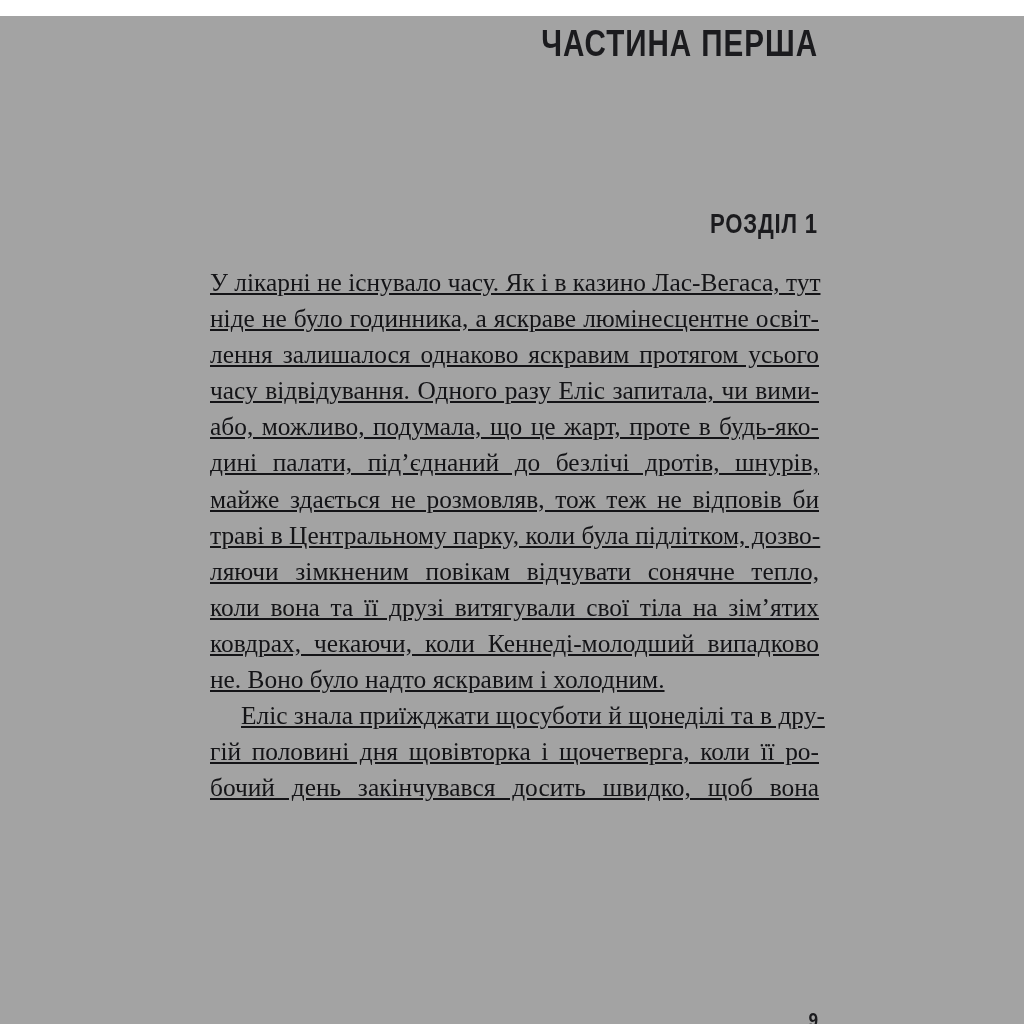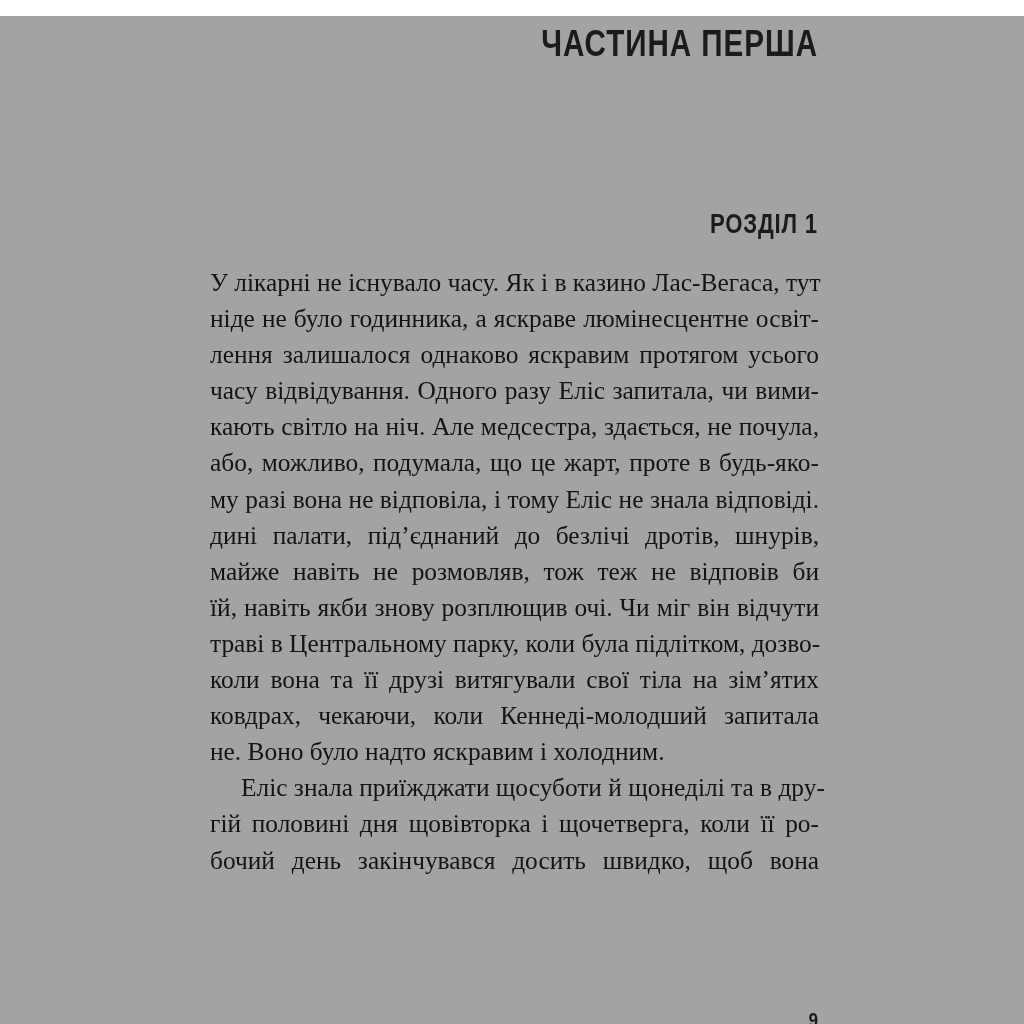--- a/index.html
+++ b/index.html
@@ -75,20 +75,21 @@
     line-height: 36.1px;
     color: #141417;
   }
 
   
   .ln {
     display: block;
     text-align: justify;
     text-align-last: justify;
     white-space: nowrap;
+    text-decoration: underline;
   }
   .ln.last {
     text-align: left;
     text-align-last: left;
   }
   .ln.indent {
     text-indent: 31px;
   }
 
   
@@ -115,29 +116,27 @@
   <div class="part-title">ЧАСТИНА ПЕРША</div>
 
   <div class="chapter-heading">РОЗДІЛ 1</div>
 
   <div class="body-block">
     <p class="para">
         <span class="ln">У лікарні не існувало часу. Як і в казино Лас-Вегаса, тут</span>
         <span class="ln">ніде не було годинника, а яскраве люмінесцентне освіт-</span>
         <span class="ln">лення залишалося однаково яскравим протягом усього</span>
         <span class="ln">часу відвідування. Одного разу Еліс запитала, чи вими-</span>
-        <span class="ln">кають світло на ніч. Але медсестра, здається, не почула,</span>
         <span class="ln">або, можливо, подумала, що це жарт, проте в будь-яко-</span>
-        <span class="ln">му разі вона не відповіла, і тому Еліс не знала відповіді.</span>
         <span class="ln">дині палати, під’єднаний до безлічі дротів, шнурів,</span>
-        <span class="ln">майже навіть не розмовляв, тож теж не відповів би</span>
-        <span class="ln">їй, навіть якби знову розплющив очі. Чи міг він відчути</span>
+        <span class="ln">майже здається не розмовляв, тож теж не відповів би</span>
         <span class="ln">траві в Центральному парку, коли була підлітком, дозво-</span>
+        <span class="ln">ляючи зімкненим повікам відчувати сонячне тепло,</span>
         <span class="ln">коли вона та її друзі витягували свої тіла на зім’ятих</span>
-        <span class="ln">ковдрах, чекаючи, коли Кеннеді-молодший запитала</span>
+        <span class="ln">ковдрах, чекаючи, коли Кеннеді-молодший випадково</span>
         <span class="ln last">не. Воно було надто яскравим і холодним.</span>
       </p>
     <p class="para">
         <span class="ln indent">Еліс знала приїжджати щосуботи й щонеділі та в дру-</span>
         <span class="ln">гій половині дня щовівторка і щочетверга, коли її ро-</span>
         <span class="ln">бочий день закінчувався досить швидко, щоб вона</span>
       </p>
   </div>
 
   <div class="folio">9</div>

